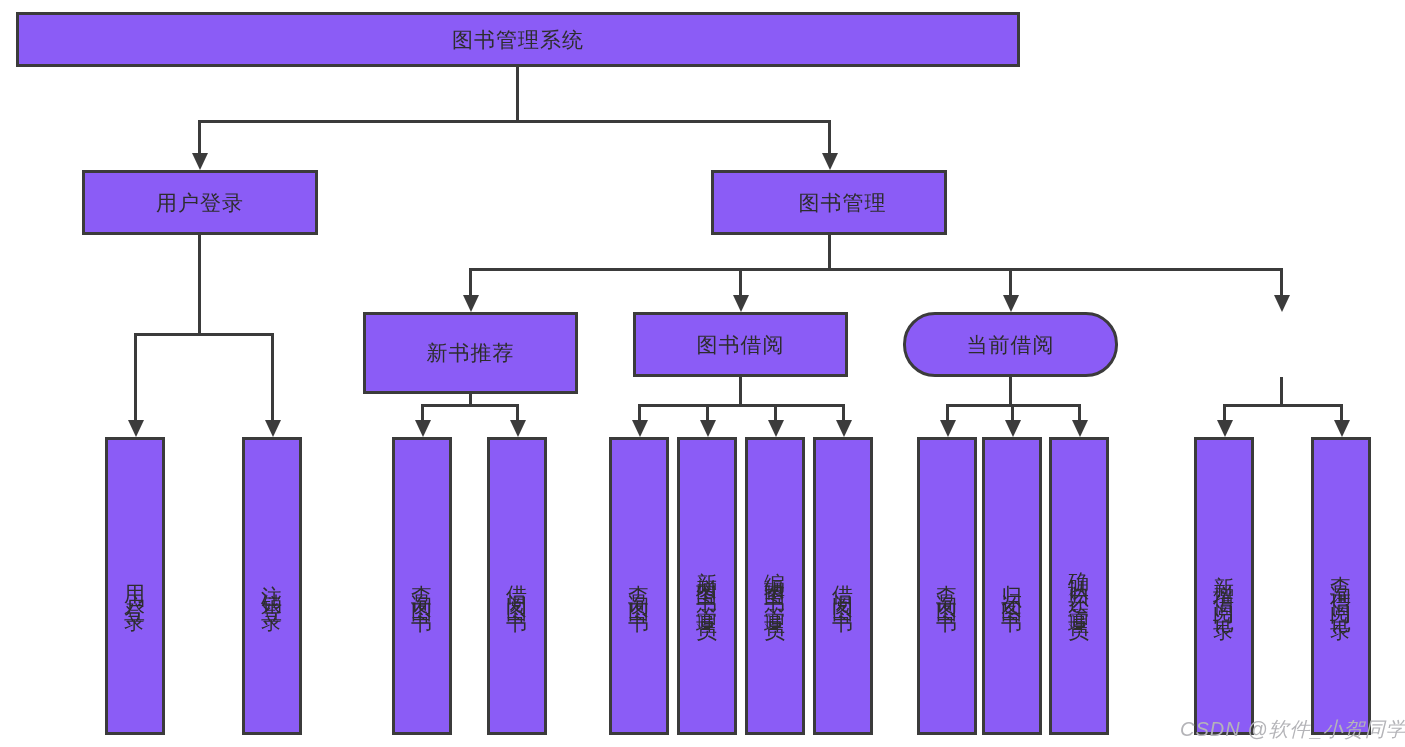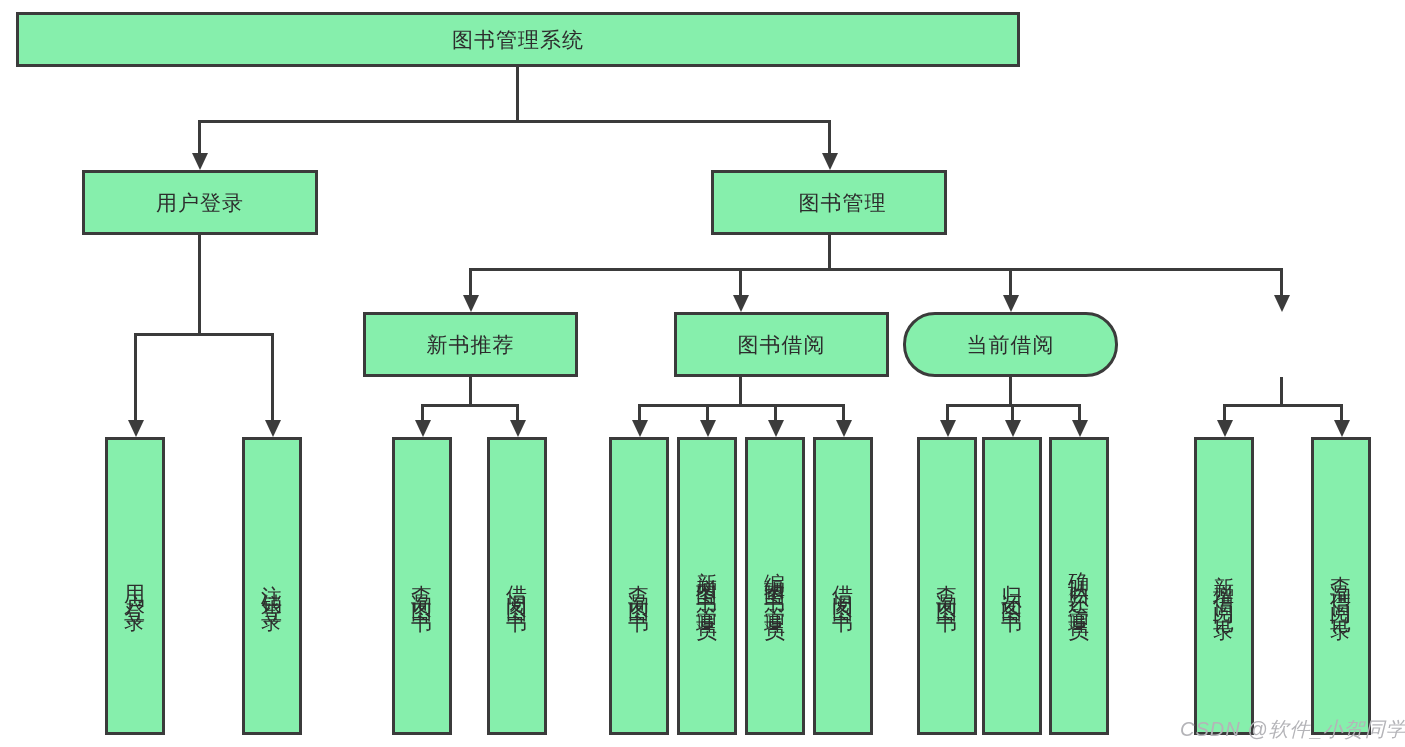--- a/index.html
+++ b/index.html
@@ -9,21 +9,21 @@
   #canvas {
     position: relative;
     width: 1405px;
     height: 747px;
     background: #ffffff;
     overflow: hidden;
   }
 
   .node {
     position: absolute;
-    background: #86efac;
+    background: #8b5cf6;
     border: 3px solid #3b3b3b;
     color: #2d2d2d;
     display: flex;
     align-items: center;
     justify-content: center;
     font-size: 21px;
     letter-spacing: 1px;
     text-align: center;
     z-index: 2;
   }
@@ -102,24 +102,24 @@
   <div class="hline" style="left:469px; top:268px; width:814px;"></div>
   <div class="vline" style="left:469px; top:268px; height:28px;"></div>
   <div class="arrowhead" style="left:463px; top:295px;"></div>
   <div class="vline" style="left:739px; top:268px; height:28px;"></div>
   <div class="arrowhead" style="left:733px; top:295px;"></div>
   <div class="vline" style="left:1009px; top:268px; height:28px;"></div>
   <div class="arrowhead" style="left:1003px; top:295px;"></div>
   <div class="vline" style="left:1280px; top:268px; height:28px;"></div>
   <div class="arrowhead" style="left:1274px; top:295px;"></div>
 
-  <div class="node" style="left:363px; top:312px; width:215px; height:65px;">
+  <div class="node" style="left:363px; top:312px; width:215px; height:82px;">
     <span>新书推荐</span>
   </div>
-  <div class="node" style="left:633px; top:312px; width:215px; height:65px;margin-left:41px;">
+  <div class="node" style="left:633px; top:312px; width:215px; height:65px;">
     <span>图书借阅</span>
   </div>
   <div class="node" style="left:903px; top:312px; width:215px; height:65px;border-radius:32px;">
     <span>当前借阅</span>
   </div>
 
   <div class="vline" style="left:469px; top:377px; height:29px;"></div>
   <div class="hline" style="left:421px; top:404px; width:98px;"></div>
   <div class="vline" style="left:421px; top:404px; height:16px;"></div>
   <div class="arrowhead" style="left:415px; top:420px;"></div>

